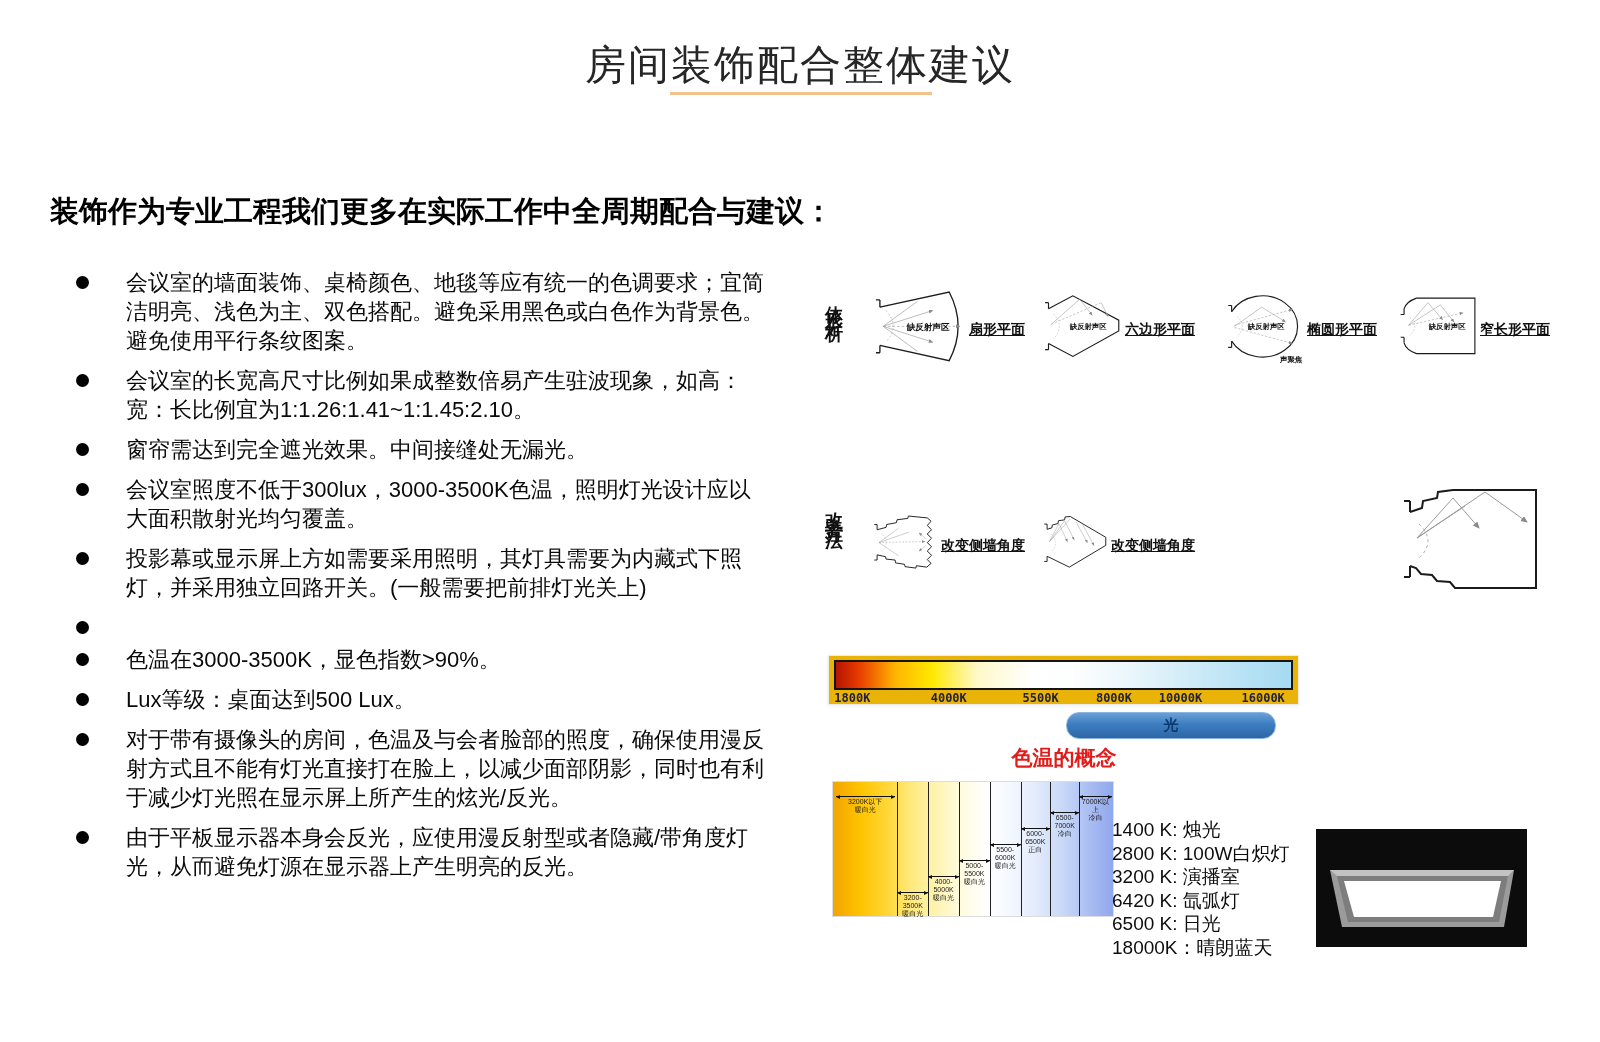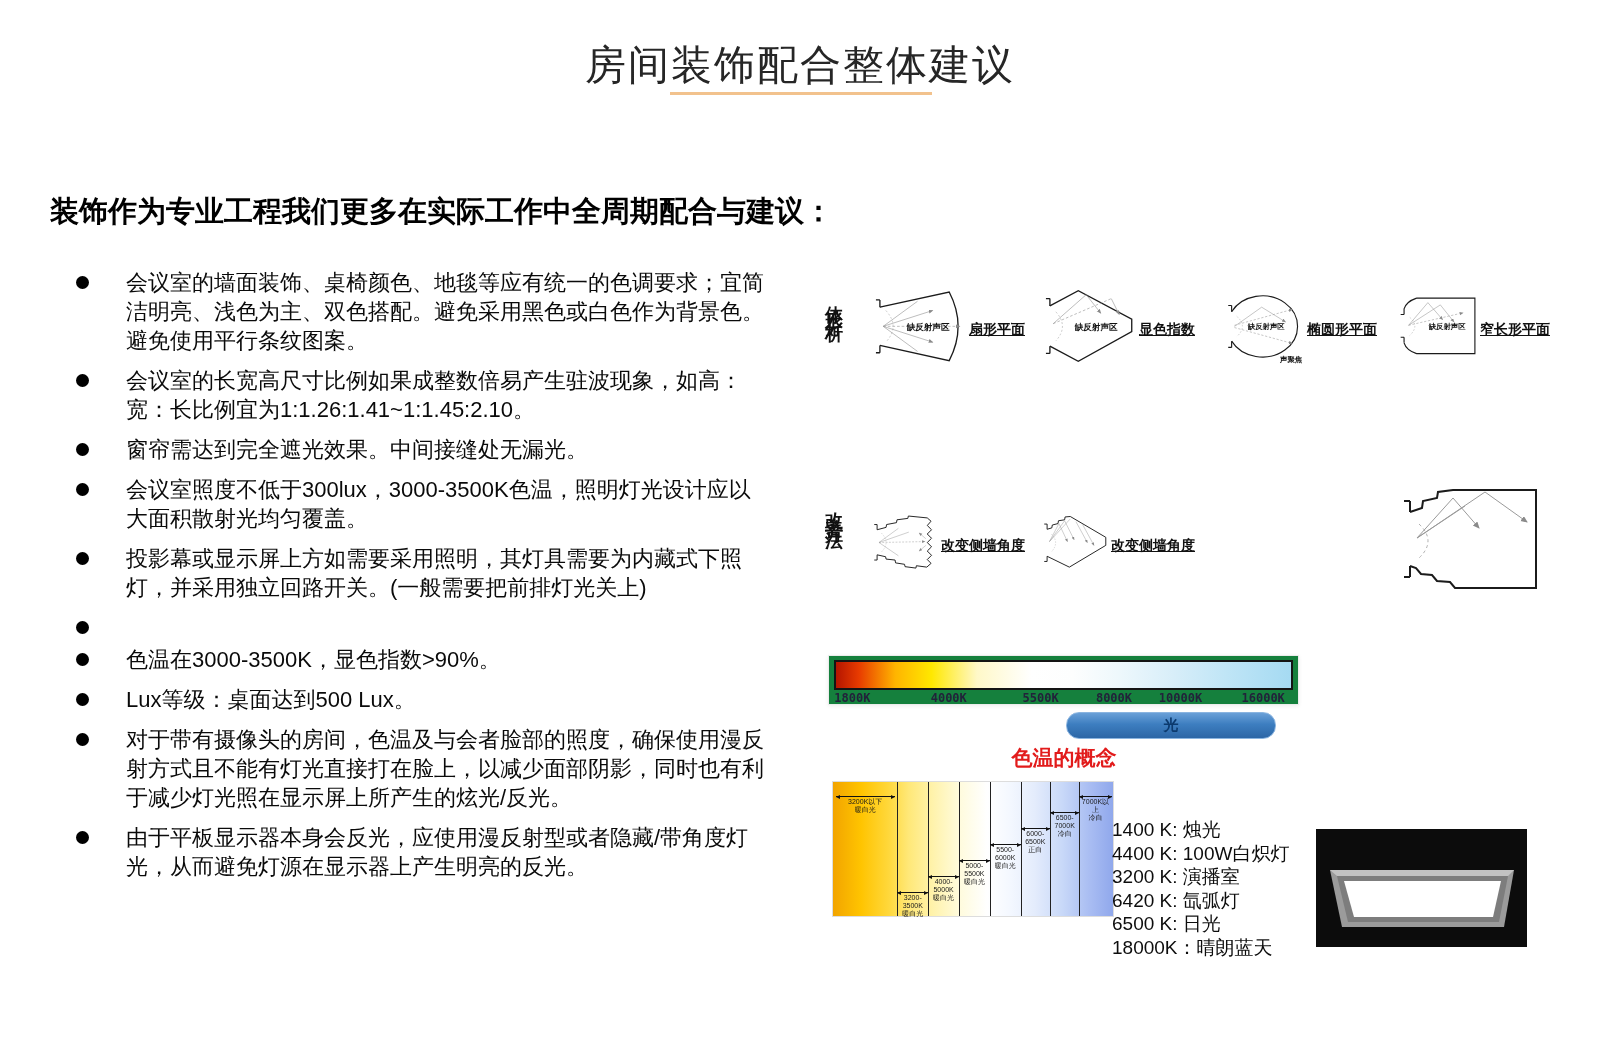--- a/index.html
+++ b/index.html
@@ -22,21 +22,21 @@
   .cell{position:absolute;width:155px;display:flex;flex-direction:row;align-items:center;text-decoration:underline;}
   .cell svg{width:150px;height:130px;display:block;}
   .cap{margin-top:6px;font-family:"Liberation Serif",serif;font-weight:bold;font-size:14px;color:#111;white-space:nowrap;}
   .dg .wall{fill:none;stroke:#1b1b1b;stroke-width:2;stroke-linejoin:miter;}
   .dg .bk{fill:none;stroke:#1b1b1b;stroke-width:2;}
   .dg .ray{fill:none;stroke:#9a9a9a;stroke-width:1;}
   .dg .rayd{fill:none;stroke:#9a9a9a;stroke-width:1;stroke-dasharray:4 3;}
   .dg .wave{fill:none;stroke:#b0b0b0;stroke-width:1;stroke-dasharray:3 3;}
   .dg text{font-family:"Liberation Serif",serif;font-weight:bold;fill:#111;}
   
-  .kbox{position:absolute;left:828px;top:655px;width:469px;height:48px;background:#15803d;
+  .kbox{position:absolute;left:828px;top:655px;width:469px;height:48px;background:#eab308;
         border:1px solid #ececec;box-shadow:0 1px 4px rgba(0,0,0,.07);}
   .kbar{position:absolute;left:5px;top:4px;right:5px;height:26px;border:2px solid #141414;
         background:linear-gradient(to right,#b51500 0%,#e83b00 5%,#ffb400 13%,#ffe800 21%,#fff8c8 31%,
                    #ffffff 43%,#fdfefe 52%,#eef8fc 62%,#d8eef9 74%,#bfe5f6 86%,#a5daf2 100%);}
   .kticks{position:absolute;left:5px;right:5px;top:35px;height:13px;
           font-family:"DejaVu Sans Mono",monospace;font-size:12px;font-weight:bold;color:#22223a;}
   .kticks span{position:absolute;transform:translateX(-50%);white-space:nowrap;}
   .lightbtn{position:absolute;left:1066px;top:712px;width:208px;height:25px;border-radius:13px;
             background:linear-gradient(180deg,#6aa0d8 0%,#3d7ec0 45%,#2c66a6 100%);
             border:1px solid #8ab4e0;color:#0c3a6e;font-size:15px;font-weight:bold;
@@ -140,21 +140,21 @@
         </defs>
       <path class="wall" d="M15,33 L58,10 L139,53 V72 L58,117 L15,94"></path>
       <path class="bk" d="M15,33 V22 M15,22 H9 M15,94 V105 M15,105 H9"></path>
       <path class="wave" d="M24,42 Q44,64 24,86"></path>
       <path class="ray" d="M20,60 L70,16"></path>
       <path class="ray" d="M70,16 L92,44" marker-end="url(#m2)"></path>
       <path class="rayd" d="M20,60 L108,22"></path>
       <path class="ray" d="M108,22 L120,46" marker-end="url(#m2)"></path>
       <text x="85" y="69" font-size="13" text-anchor="middle">缺反射声区</text>
     </svg>
-    <div class="cap">显色指数</div>
+    <div class="cap">六边形平面</div>
   </div>
 
   <div class="cell" style="left:1222px;top:262px;">
     <svg class="dg" viewBox="0 0 150 130">
       <defs>
           <marker id="m3" markerWidth="8" markerHeight="8" refX="6" refY="3" orient="auto">
             <path d="M0,0 L7,3 L0,6 z" fill="#8a8a8a"></path>
           </marker>
         </defs>
       <path class="wall" d="M17,38 A62,54 0 1 1 17,90"></path>
@@ -312,21 +312,21 @@
     </div>
     <div class="seg" style="left:88%;width:11.5%;top:10px">
       <div class="ar"></div>
       <div>7000K以上</div>
       <div>冷白</div>
     </div>
   </div>
 
   <div class="examples">
     <div>1400 K: 烛光</div>
-    <div>4400 K: 100W白炽灯</div>
+    <div>2800 K: 100W白炽灯</div>
     <div>3200 K: 演播室</div>
     <div>6420 K: 氙弧灯</div>
     <div>6500 K: 日光</div>
     <div>18000K：晴朗蓝天</div>
   </div>
 
   <svg class="panelimg" viewBox="0 0 211 118">
     <rect width="211" height="118" fill="#0c0c0c"></rect>
     <polygon points="14,41 198,41 188,98 26,98" fill="#9b9b9b"></polygon>
     <polygon points="14,41 198,41 192,47 21,47" fill="#c2c2c2"></polygon>

